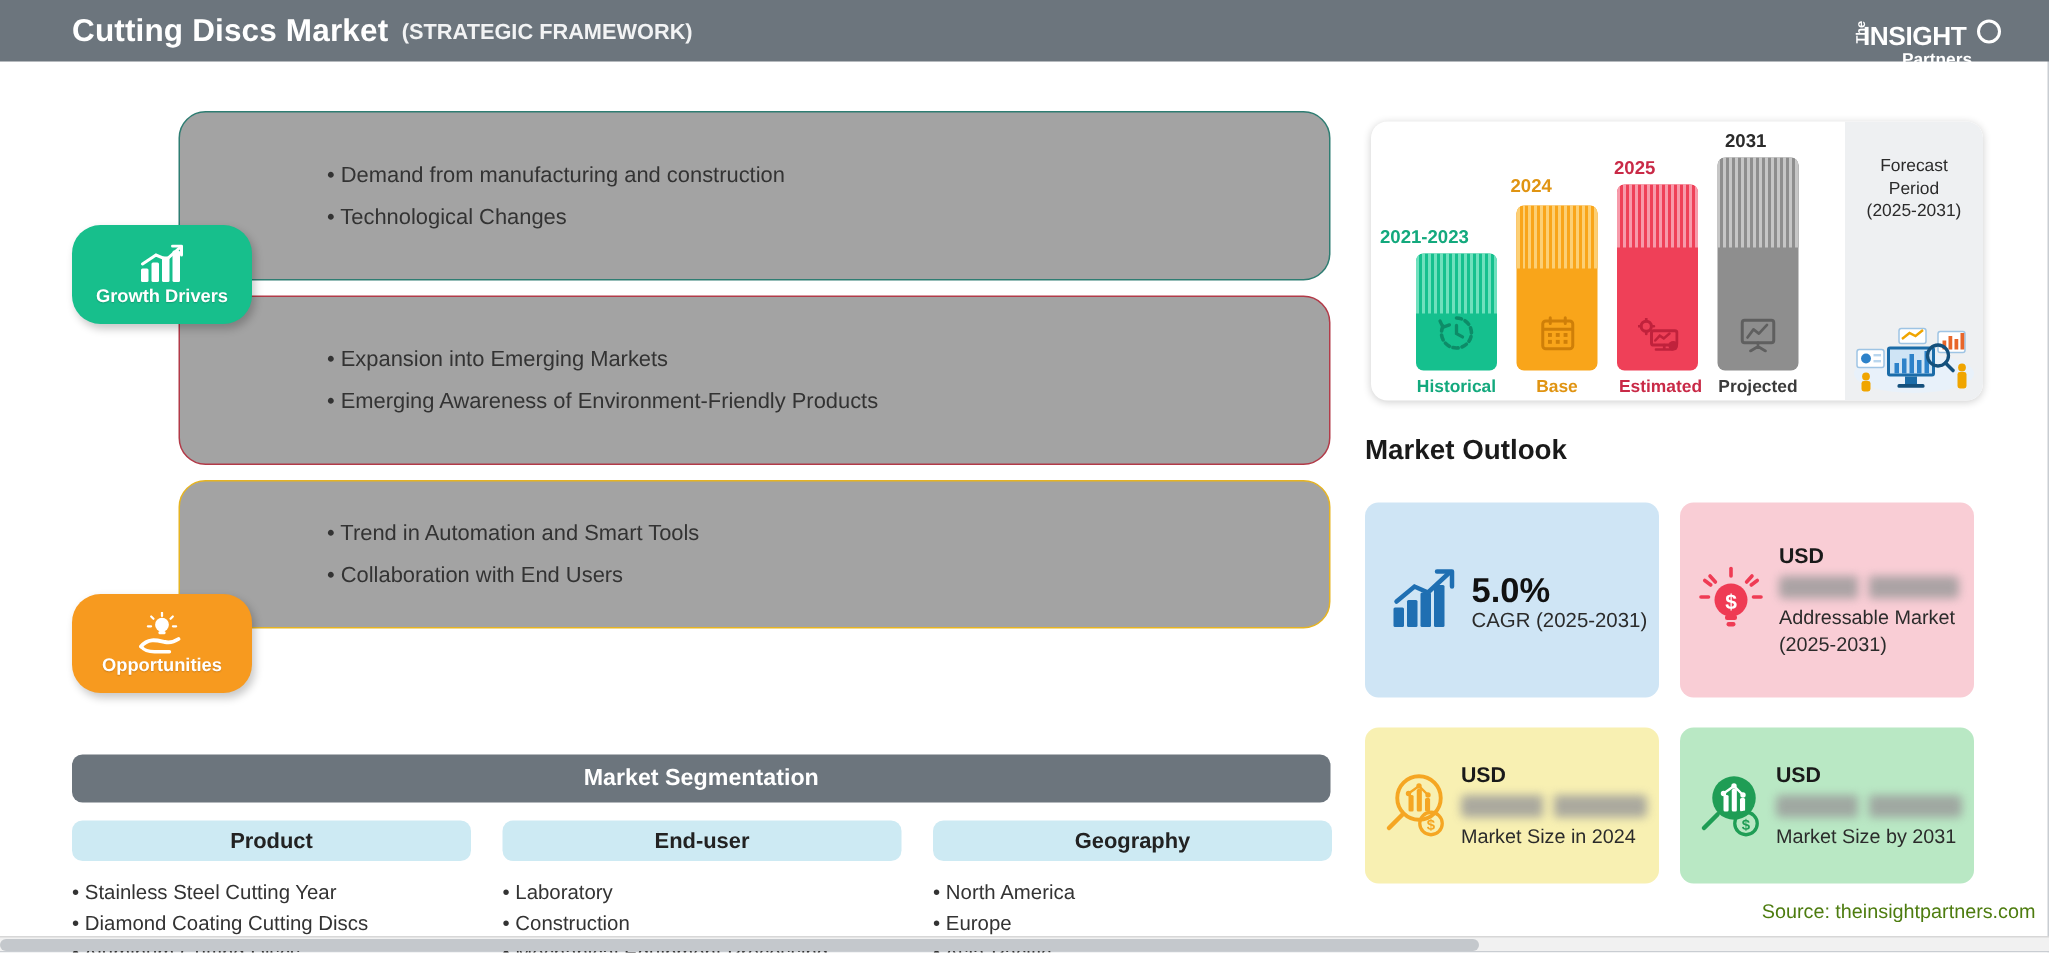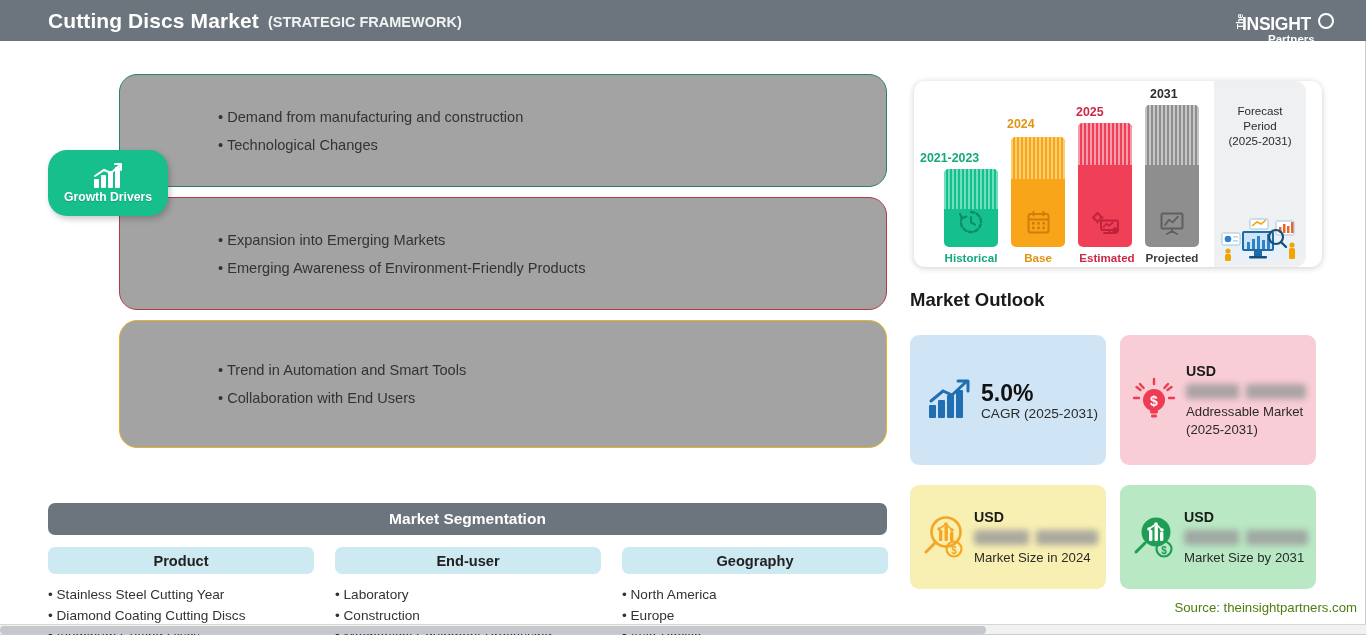--- a/index.html
+++ b/index.html
@@ -72,21 +72,21 @@
 
   
   .right { position:absolute; left:900px; top:57px; width:466px; height:578px; }
 
   .timeline {
     position:absolute; left:14px; top:24px; width:408px; height:186px;
     background:#fff; border-radius:11px; box-shadow:0 1px 6px rgba(0,0,0,.20);
     overflow:hidden;
   }
   .tl-forecast {
-    position:absolute; right:16px; top:0; width:92px; height:186px;
+    position:absolute; right:0; top:0; width:92px; height:186px;
     background:#eef0f2; border-radius:0 11px 11px 0;
     display:flex; flex-direction:column; align-items:center;
   }
   .tl-forecast .ftxt { font-size:11.6px; color:#2b2b2b; text-align:center;
                        line-height:15px; margin-top:22px; }
   .fc-illus { position:absolute; bottom:4px; left:2px; width:88px; height:54px; }
 
   .bar { position:absolute; width:54px; border-radius:5px; overflow:hidden;
          display:flex; flex-direction:column; }
   .bar .stripes { height:42px; width:100%; }
@@ -164,27 +164,43 @@
 
     <div class="row" style="top:140px;height:113px;">
       <div class="rowbox red">
         <ul class="bullets">
           <li>Expansion into Emerging Markets</li>
           <li>Emerging Awareness of Environment-Friendly Products</li>
         </ul>
       </div>
     </div>
 
-    <div class="row" style="top:263px;height:128px;">
+    <div class="row" style="top:263px;height:99px;">
       <div class="rowbox amber">
         <ul class="bullets">
           <li>Trend in Automation and Smart Tools</li>
           <li>Collaboration with End Users</li>
         </ul>
       </div>
+    </div>
+    <div class="badge b-orange" style="top:339px;">
+      <svg width="34" height="28" viewBox="0 0 34 28">
+        <circle cx="17" cy="8.5" r="4.6" fill="#fff"></circle>
+        <rect x="14.6" y="12.6" width="4.8" height="2.2" rx="1" fill="#fff"></rect>
+        <g stroke="#fff" stroke-width="1.5" stroke-linecap="round">
+          <path d="M17 0.5 L17 2.6"></path>
+            <path d="M9.8 3 L11.3 4.5"></path>
+            <path d="M24.2 3 L22.7 4.5"></path>
+          <path d="M7.6 9.5 L9.7 9.5"></path>
+            <path d="M26.4 9.5 L24.3 9.5"></path>
+        </g>
+        <path d="M3 23 C8 17 14 19 19 20 C22 20.6 25 20 28 18" stroke="#fff" stroke-width="2.6" fill="none" stroke-linecap="round"></path>
+        <path d="M3 23 C5 25.5 8 26.5 12 26.5 L22 26.5" stroke="#fff" stroke-width="2.2" fill="none" stroke-linecap="round"></path>
+      </svg>
+      <span class="blabel">Opportunities</span>
     </div>
 
     <div class="segbar">
       <span>Market Segmentation</span>
     </div>
 
     <div class="segcols">
 
       <div class="segcol c1">
         <div class="seghead">Product</div>

